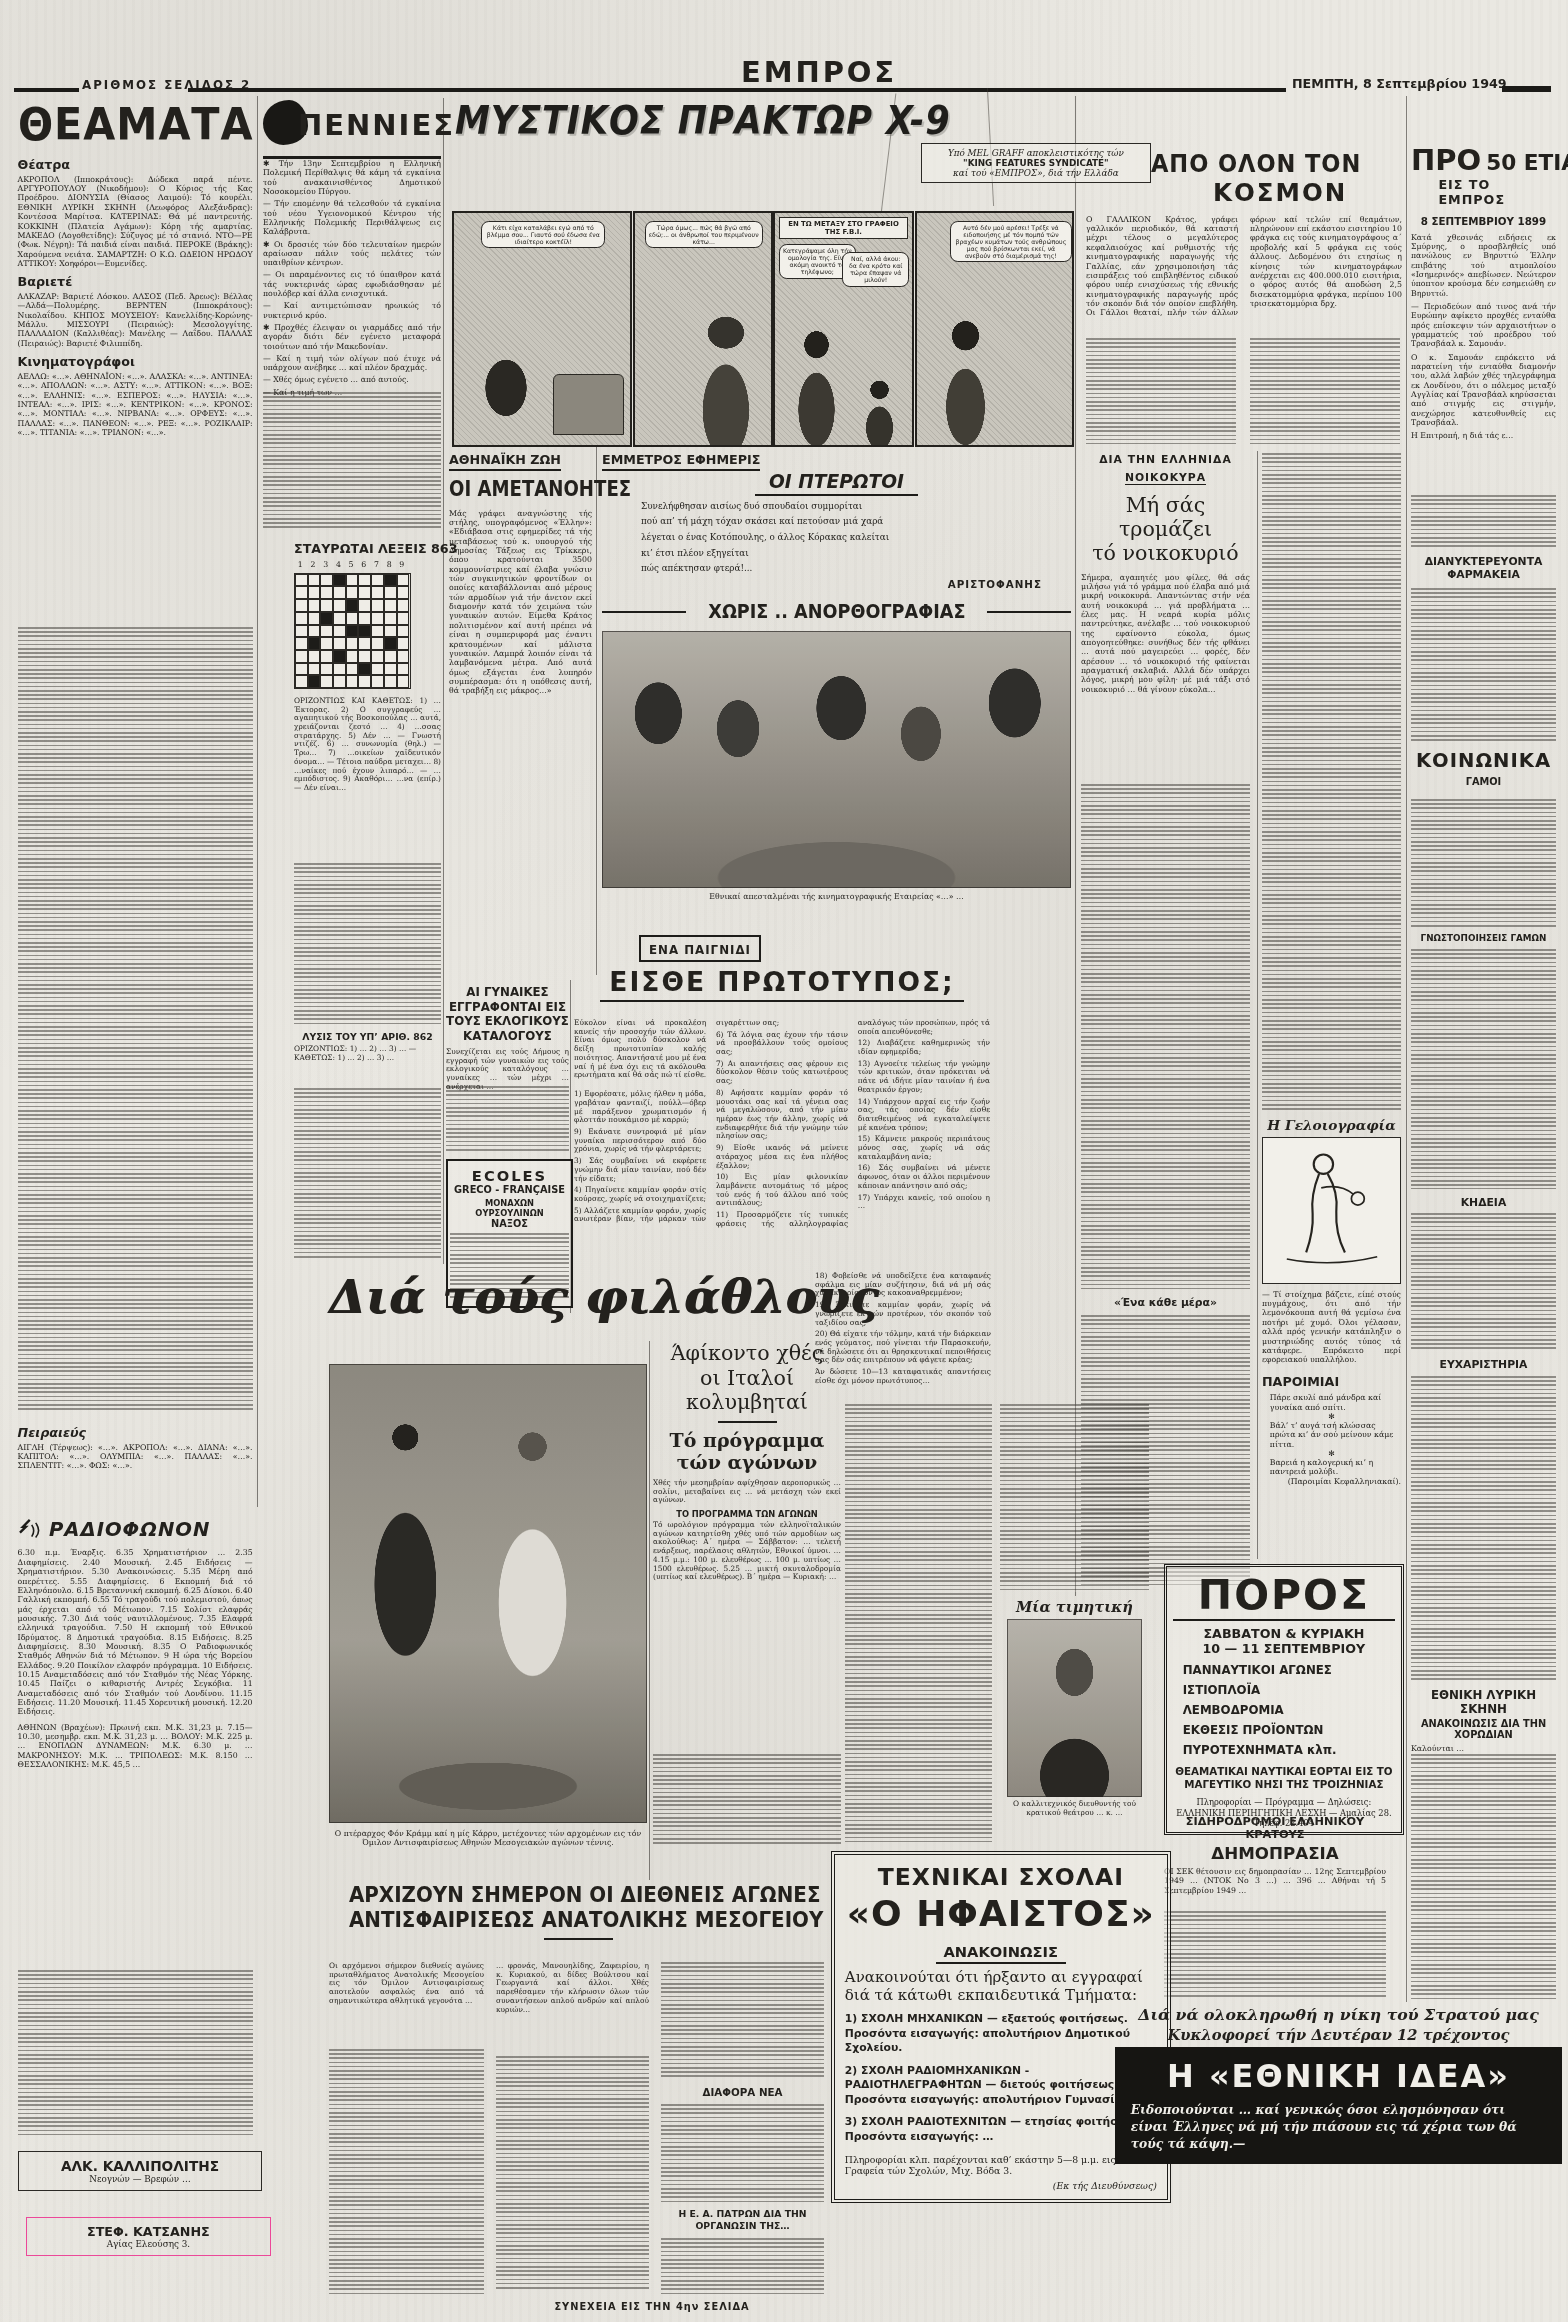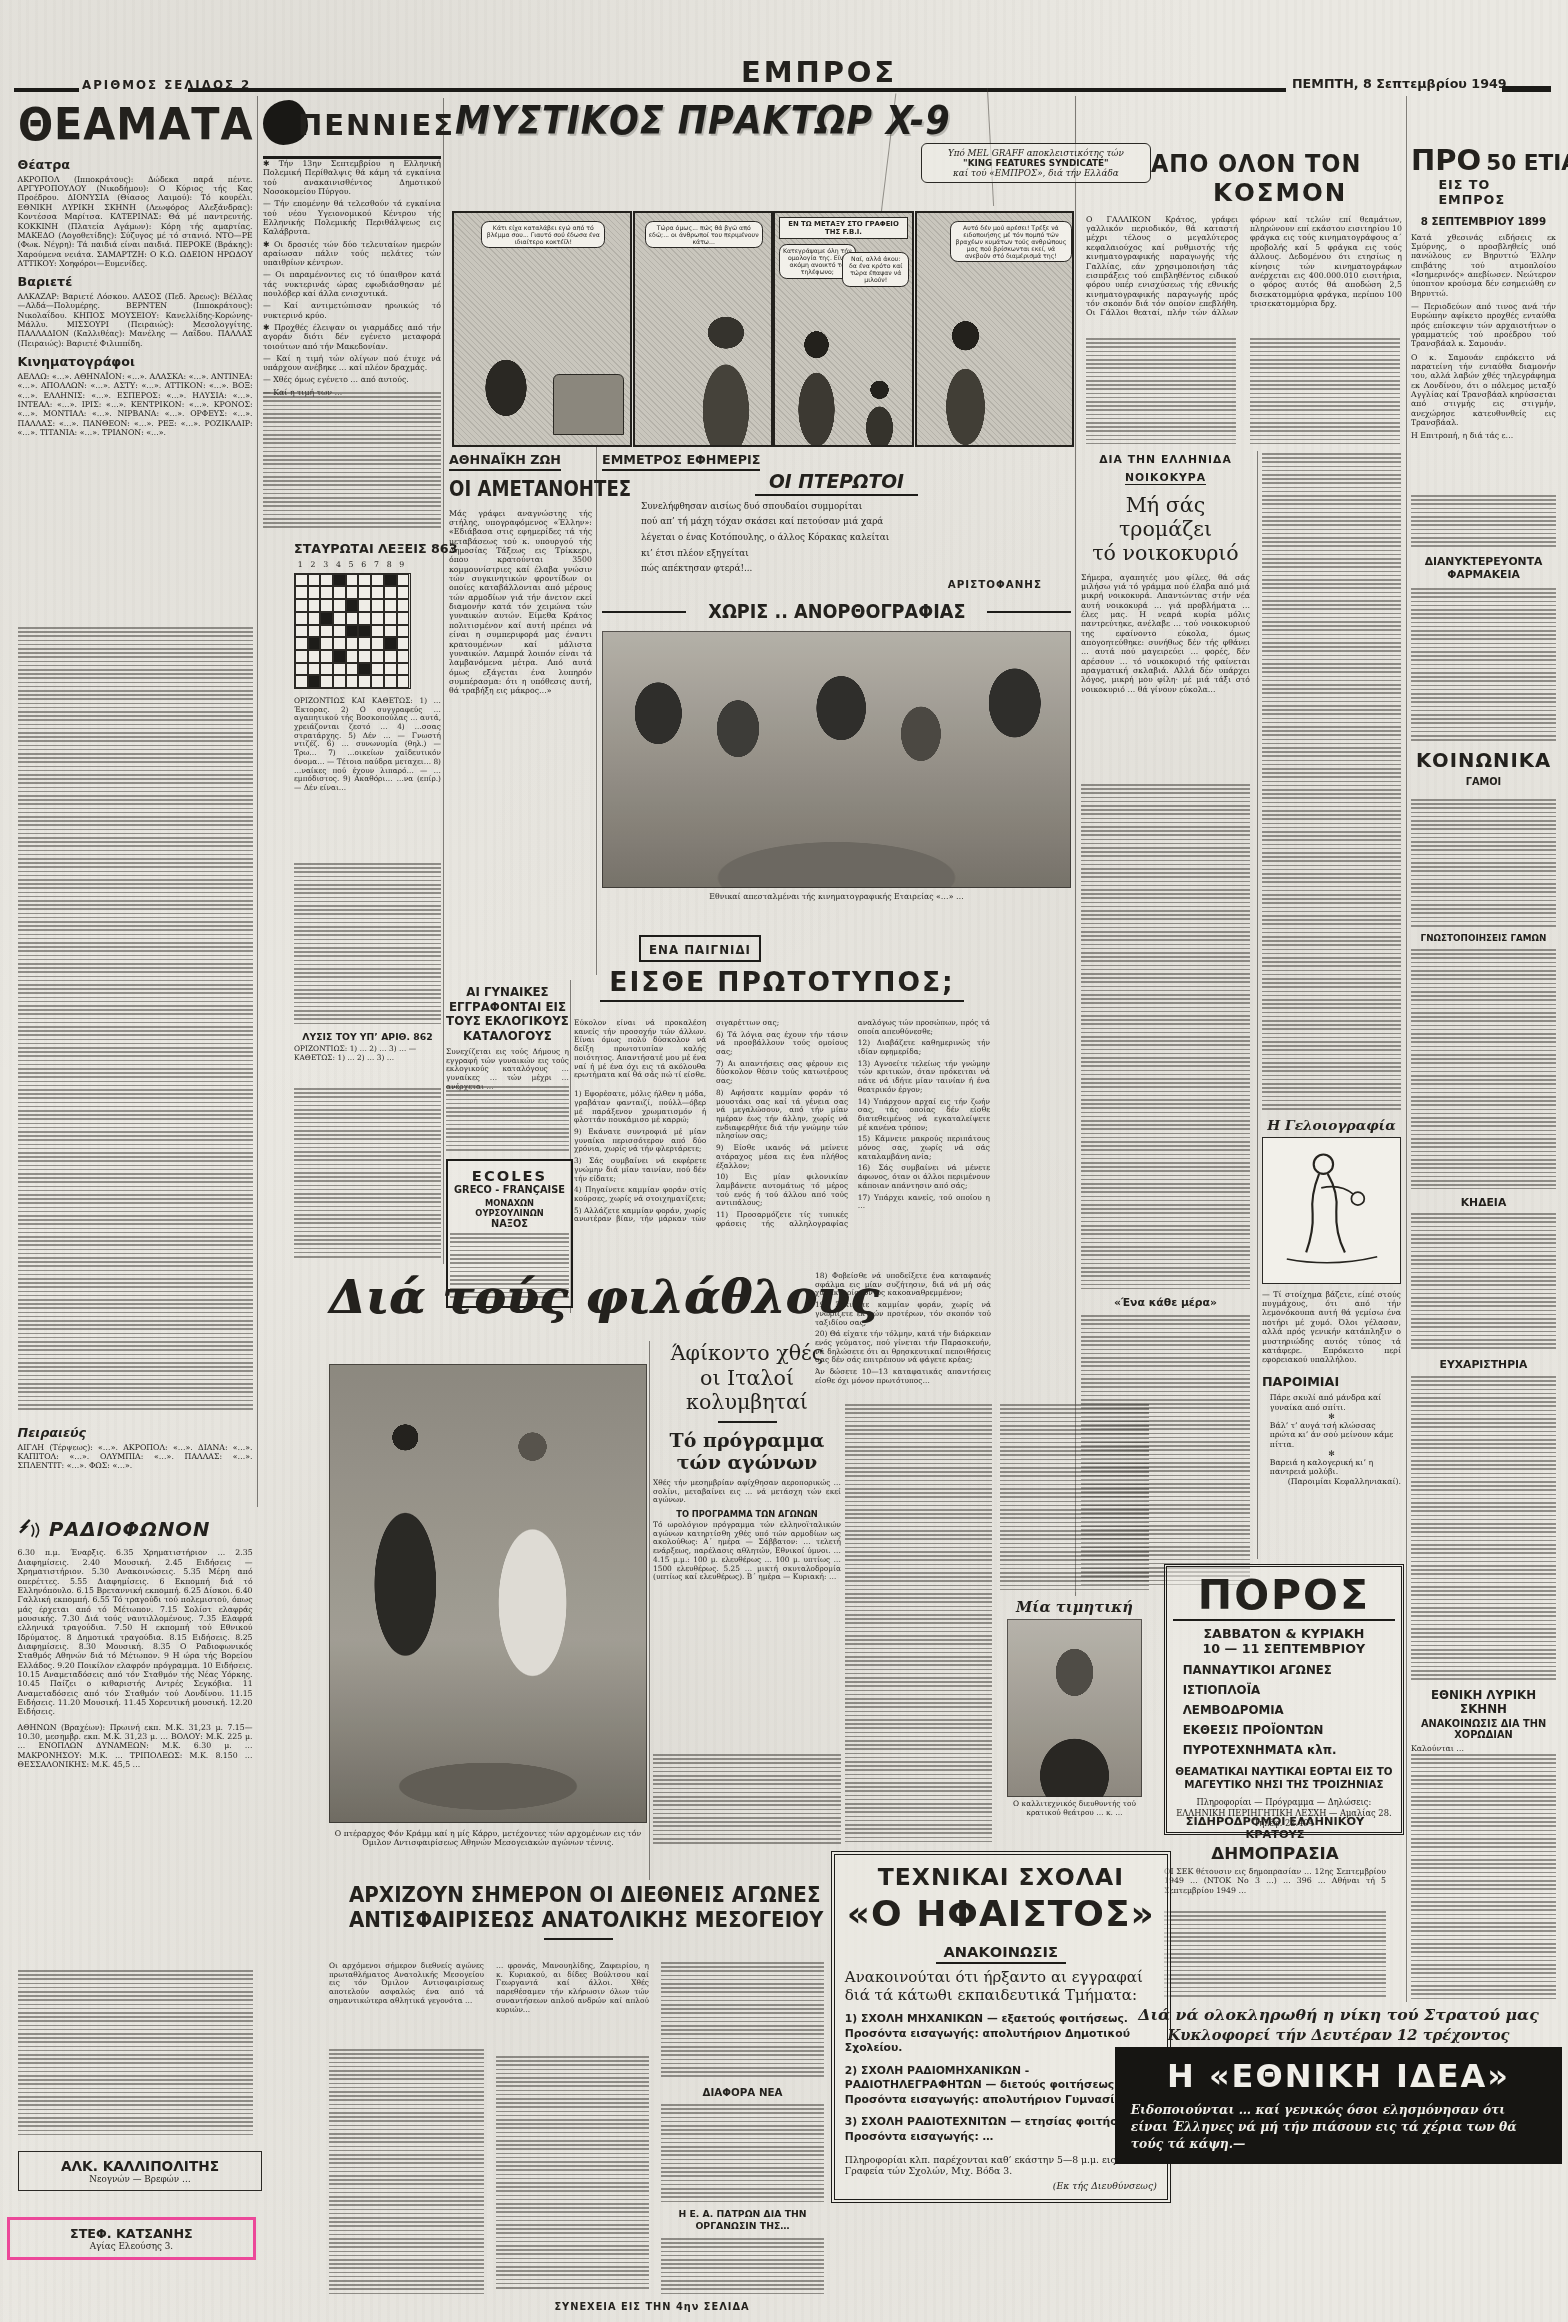--- a/index.html
+++ b/index.html
@@ -85,21 +85,21 @@
     <span class="sans b i" style="font-size:19.6px;letter-spacing:1px;">ΡΑΔΙΟΦΩΝΟΝ</span>
   </div>
   <div class="small jst" style="margin-top:5.9px;">6.30 π.μ. Έναρξις. 6.35 Χρηματιστήριον … 2.35 Διαφημίσεις. 2.40 Μουσική. 2.45 Ειδήσεις — Χρηματιστήριον. 5.30 Ανακοινώσεις. 5.35 Μέρη από οπερέττες. 5.55 Διαφημίσεις. 6 Εκπομπή διά τό Ελληνόπουλο. 6.15 Βρεταννική εκπομπή. 6.25 Δίσκοι. 6.40 Γαλλική εκπομπή. 6.55 Τό τραγούδι τού πολεμιστού, όπως μάς έρχεται από τό Μέτωπον. 7.15 Σολίστ ελαφράς μουσικής. 7.30 Διά τούς ναυτιλλομένους. 7.35 Ελαφρά ελληνικά τραγούδια. 7.50 Η εκπομπή τού Εθνικού Ιδρύματος. 8 Δημοτικά τραγούδια. 8.15 Ειδήσεις. 8.25 Διαφημίσεις. 8.30 Μουσική. 8.35 Ο Ραδιοφωνικός Σταθμός Αθηνών διά τό Μέτωπον. 9 Η ώρα τής Βορείου Ελλάδος. 9.20 Ποικίλον ελαφρόν πρόγραμμα. 10 Ειδήσεις. 10.15 Αναμεταδόσεις από τόν Σταθμόν τής Νέας Υόρκης. 10.45 Παίζει ο κιθαριστής Αντρές Σεγκόβια. 11 Αναμεταδόσεις από τόν Σταθμόν τού Λονδίνου. 11.15 Ειδήσεις. 11.20 Μουσική. 11.45 Χορευτική μουσική. 12.20 Ειδήσεις.</div>
   <div class="small jst" style="margin-top:5.9px;">ΑΘΗΝΩΝ (Βραχέων): Πρωινή εκπ. Μ.Κ. 31,23 μ. 7.15—10.30, μεσημβρ. εκπ. Μ.Κ. 31,23 μ. … ΒΟΛΟΥ: Μ.Κ. 225 μ. … ΕΝΟΠΛΩΝ ΔΥΝΑΜΕΩΝ: Μ.Κ. 6.30 μ. … ΜΑΚΡΟΝΗΣΟΥ: Μ.Κ. … ΤΡΙΠΟΛΕΩΣ: Μ.Κ. 8.150 … ΘΕΣΣΑΛΟΝΙΚΗΣ: Μ.Κ. 45,5 …</div>
 </div>
 <div class="abs fill" style="left:17.6px;top:1970px;width:235px;height:167px;"></div>
 <div class="abs ctr" style="left:17.6px;top:2151px;width:235px;border:1px solid #2b2925;padding:5.9px 3.9px;">
   <div class="sans b" style="font-size:13.7px;">ΑΛΚ. ΚΑΛΛΙΠΟΛΙΤΗΣ</div>
   <div style="font-size:8.8px;">Νεογνών — Βρεφών …</div>
 </div>
-<div class="abs ctr" style="left:7px;top:2217px;width:235px;border:3px solid #ec4899;padding:5.9px 3.9px;">
+<div class="abs ctr" style="left:26px;top:2217px;width:235px;border:1px solid #ec4899;padding:5.9px 3.9px;">
   <div class="sans b" style="font-size:12.7px;">ΣΤΕΦ. ΚΑΤΣΑΝΗΣ</div>
   <div style="font-size:8.8px;">Αγίας Ελεούσης 3.</div>
 </div>
 
 <div class="abs" style="left:263px;top:98px;width:178px;">
   <div style="position:relative;height:61px;">
     <span style="position:absolute;left:0;top:2px;width:45px;height:45px;background:#191815;border-radius:58% 42% 55% 45%/52% 58% 42% 48%;"></span>
     <span class="sans b" style="position:absolute;left:35px;top:9.8px;font-size:29px;letter-spacing:2px;">ΠΕΝΝΙΕΣ</span>
     <span style="position:absolute;left:0;bottom:0;width:100%;height:2.9px;background:#1d1c19;"></span>
   </div>
@@ -218,21 +218,21 @@
 <div class="abs fill" style="left:294px;top:863px;width:147px;height:162px;"></div>
 <div class="abs ctr" style="left:294px;top:1031px;width:147px;">
   <div class="sans b" style="font-size:9.3px;">ΛΥΣΙΣ ΤΟΥ ΥΠ’ ΑΡΙΘ. 862</div>
   <div class="tiny jst" style="text-align:left;margin-top:2.9px;">ΟΡΙΖΟΝΤΙΩΣ: 1) … 2) … 3) … — ΚΑΘΕΤΩΣ: 1) … 2) … 3) …</div>
 </div>
 <div class="abs fill" style="left:294px;top:1088px;width:147px;height:172px;"></div>
 
 <div class="abs" style="left:455px;top:98px;width:421px;">
   <span class="sans b i" style="font-size:39px;letter-spacing:1px;color:#1f1e1b;text-shadow:2px 2px 0 rgba(31,30,27,.22);white-space:nowrap;transform:scaleX(.9);display:inline-block;transform-origin:left;">ΜΥΣΤΙΚΟΣ ΠΡΑΚΤΩΡ X-9</span>
 </div>
-<div class="abs ctr" style="left:921px;top:143px;width:222px;border:1.5px solid #2b2925;border-radius:6px;padding:3.9px 2.9px;background:rgba(240,238,232,.6);">
+<div class="abs ctr" style="left:921px;top:143px;width:222px;border:1.5px solid #2b2925;border-radius:0;padding:3.9px 2.9px;background:rgba(240,238,232,.6);">
   <div class="i" style="font-size:8.8px;">Υπό MEL GRAFF αποκλειστικότης τών</div>
   <div class="sans b" style="font-size:8.8px;">"KING FEATURES SYNDICATE"</div>
   <div class="i" style="font-size:8.8px;">καί τού «ΕΜΠΡΟΣ», διά τήν Ελλάδα</div>
 </div>
 
 <div class="panel" style="left:452px;top:211px;width:176px;height:232px;">
   <div class="hatch"></div>
   <div style="position:absolute;left:7.8px;bottom:5.9px;width:88px;height:93px;background:radial-gradient(ellipse 33px 45px at 50% 45%, #2a2823 62%, transparent 63%);"></div>
   <div style="position:absolute;right:5.9px;bottom:9.8px;width:69px;height:59px;background:#8b877d;border:1px solid #2a2823;border-radius:5.9px 5.9px 0 0;"></div>
   <div class="bubble" style="left:27.4px;top:7.8px;width:116px;">Κάτι είχα καταλάβει εγώ από τό βλέμμα σου... Γιαυτό σού έδωσα ένα ιδιαίτερο κοκτέϊλ!</div>

